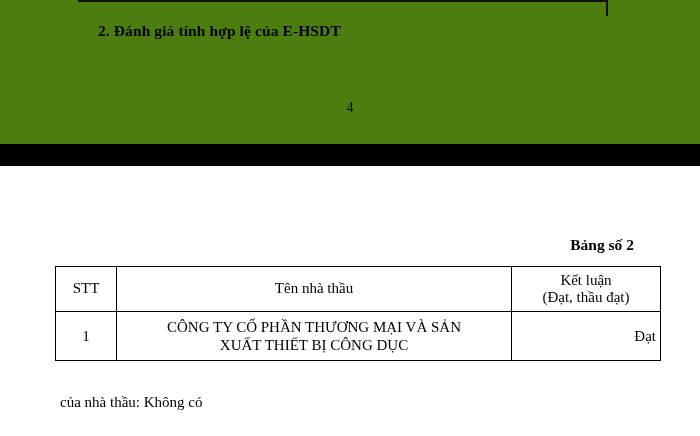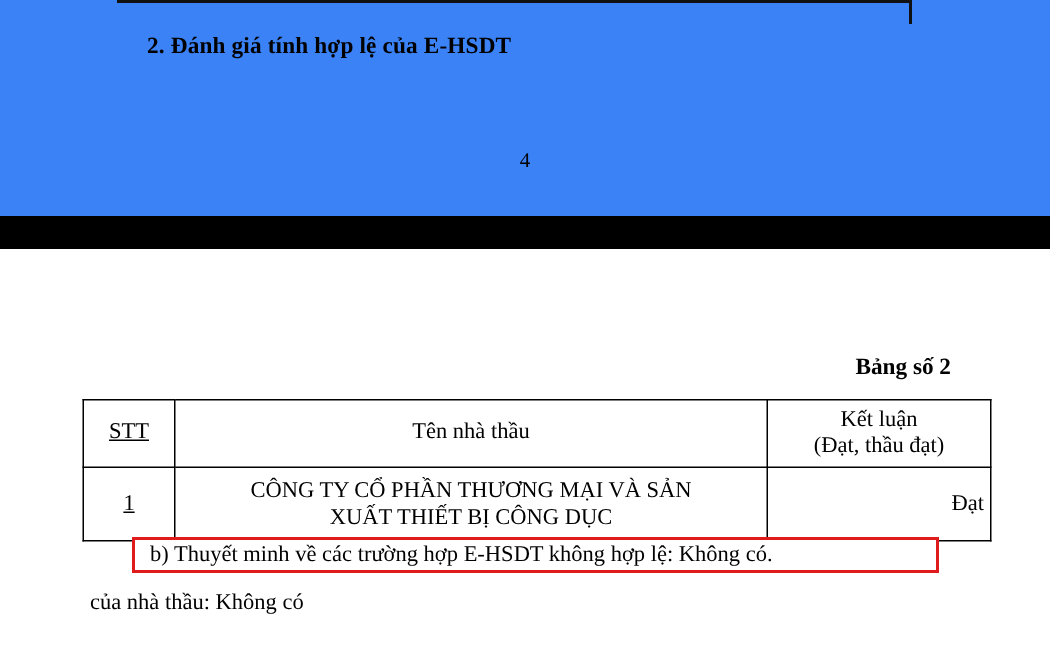--- a/index.html
+++ b/index.html
@@ -19,21 +19,21 @@
   .page {
     position: relative;
     width: 700px;
     height: 436px;
   }
 
   
   .top-frag {
     position: relative;
     height: 144px;
-    background: #3b82f6;
+    background: #4d7c0f;
     overflow: hidden;
   }
   .top-rule {
     position: absolute;
     left: 78px;
     top: 0px;
     width: 530px;
     height: 2px;
     background: #111111;
   }
@@ -113,21 +113,21 @@
     border-collapse: collapse;
     table-layout: fixed;
   }
   .tbl td, .tbl th {
     border: 1.6px solid #000000;
     padding: 2px 4px;
     font-size: 15px;
     font-weight: normal;
     vertical-align: middle;
   }
-  .col-stt { width: 52px; text-align: center; text-decoration: underline; }
+  .col-stt { width: 52px; text-align: center; }
   .col-name { width: 386px; margin-left: 11px; }
   .col-res { width: 140px; text-align: right; }
 
   .th-cell {
     text-align: center;
     font-weight: bold;
     height: 40px;
     line-height: 1.15;
   }
   .row-cell {
@@ -204,22 +204,19 @@
           <td class="col-stt row-cell">1</td>
           <td class="col-name row-cell name-cell">
             <div>CÔNG TY CỔ PHẦN THƯƠNG MẠI VÀ SẢN</div>
             <div>XUẤT THIẾT BỊ CÔNG DỤC</div>
           </td>
           <td class="col-res row-cell">Đạt</td>
         </tr>
       </tbody>
     </table>
 
-    <div class="boxed">
-      <div class="boxed-text">b) Thuyết minh về các trường hợp E-HSDT không hợp lệ: Không có.</div>
-    </div>
 
     <div class="para-c">
       <div>của nhà thầu: Không có</div>
     </div>
 
   </div>
 </div>
 
 </body></html>

